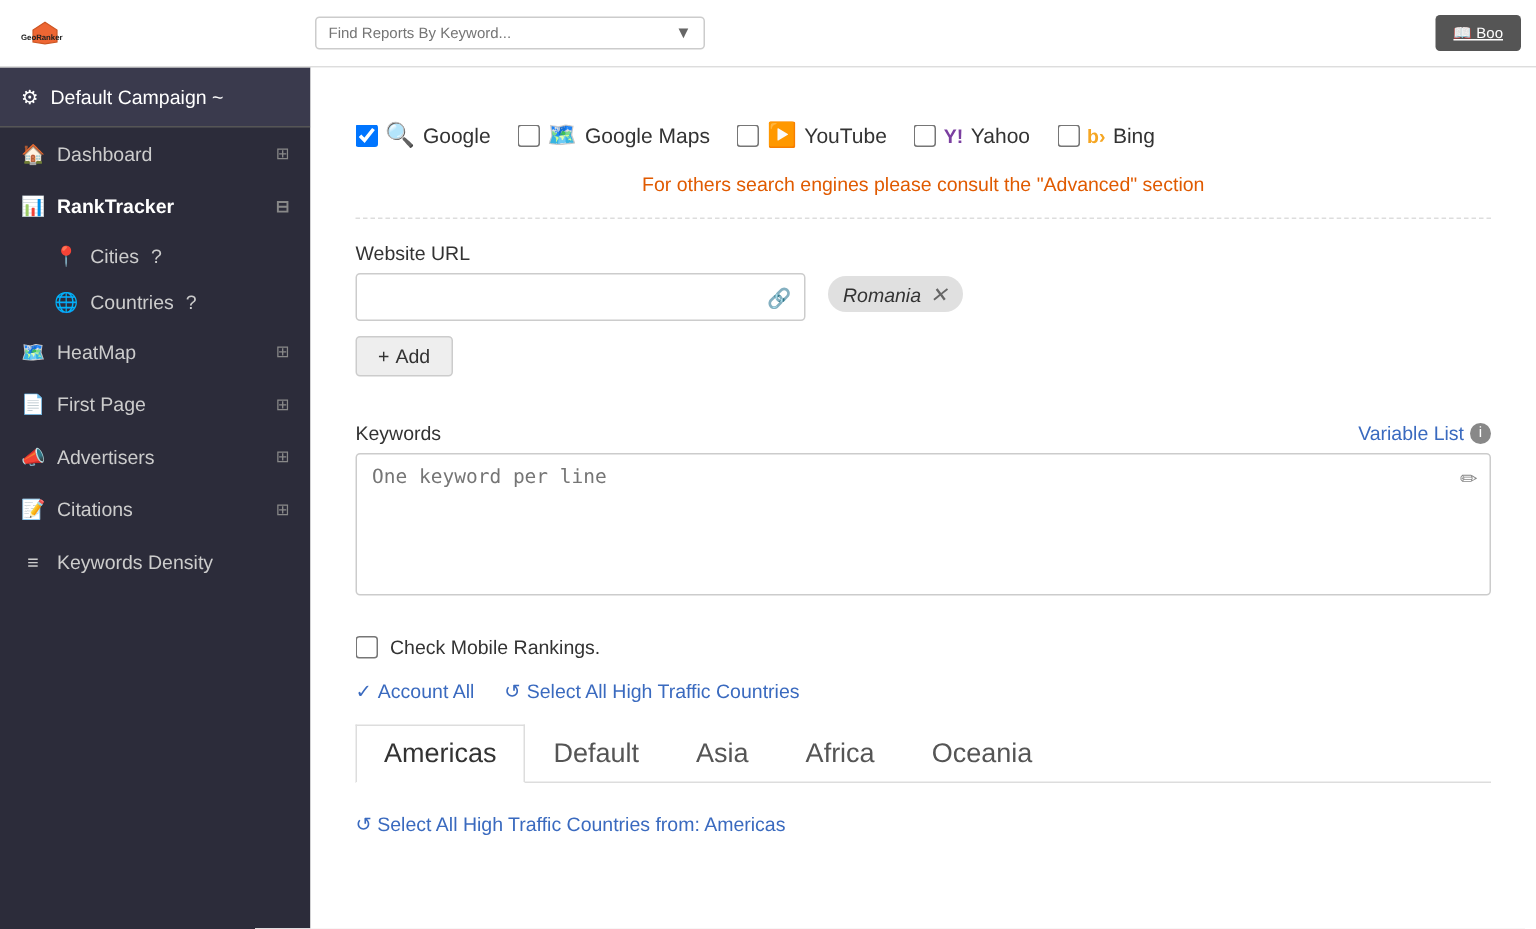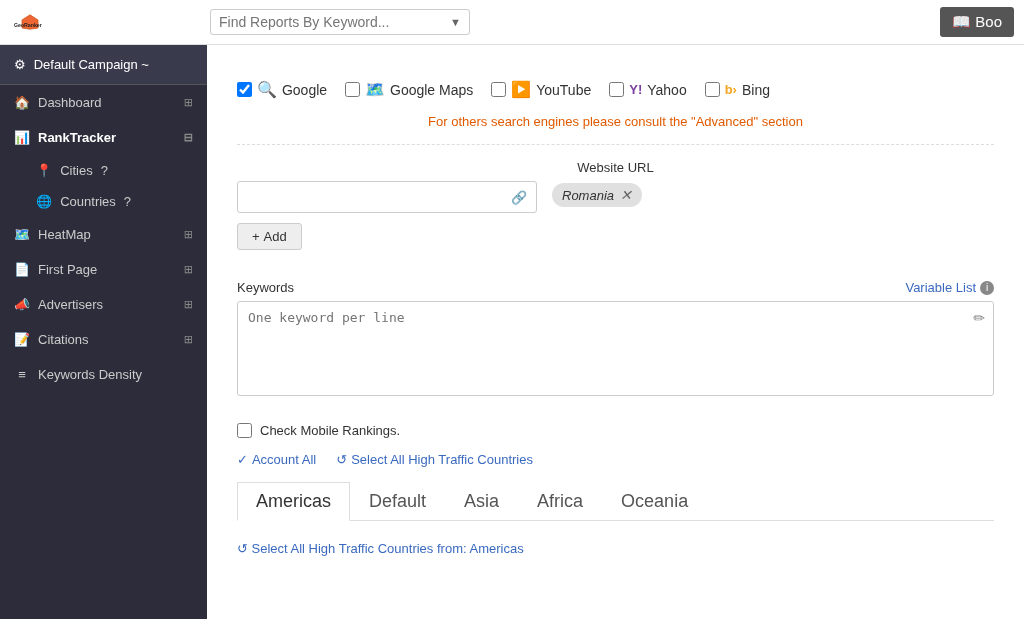--- a/index.html
+++ b/index.html
@@ -35,21 +35,21 @@
       padding: 4px 8px;
       width: 260px;
       color: #999;
       font-size: 13px;
       gap: 4px;
     }
     .search-bar input {
       border: none;
       outline: none;
       width: 100%;
-      font-size: 14px;
+      font-size: 10px;
       color: #7f1d1d;
     }
     .dropdown-arrow { color: #666; font-size: 11px; }
 
     .top-bar-right {
       margin-left: auto;
       display: flex;
       align-items: center;
       gap: 15px;
       color: #333;
@@ -64,21 +64,22 @@
       cursor: pointer;
       font-size: 13px;
     }
     .book-btn {
       background: #555;
       color: #fff;
       border: none;
       padding: 6px 12px;
       border-radius: 3px;
       cursor: pointer;
-      font-size: 15px;
+      font-size: 10px;
+      text-decoration: underline;
     }
 
     
     .layout {
       display: flex;
       flex: 1;
       overflow: hidden;
     }
 
     
@@ -167,21 +168,20 @@
 
     
     .form-section {
       padding: 15px 0;
     }
     .form-label {
       font-size: 13px;
       color: #333;
       margin-bottom: 6px;
       display: block;
-      text-align: center;
     }
     .url-row {
       display: flex;
       align-items: flex-start;
       gap: 15px;
     }
     .url-input-wrap {
       display: flex;
       align-items: center;
       border: 1px solid #ccc;

